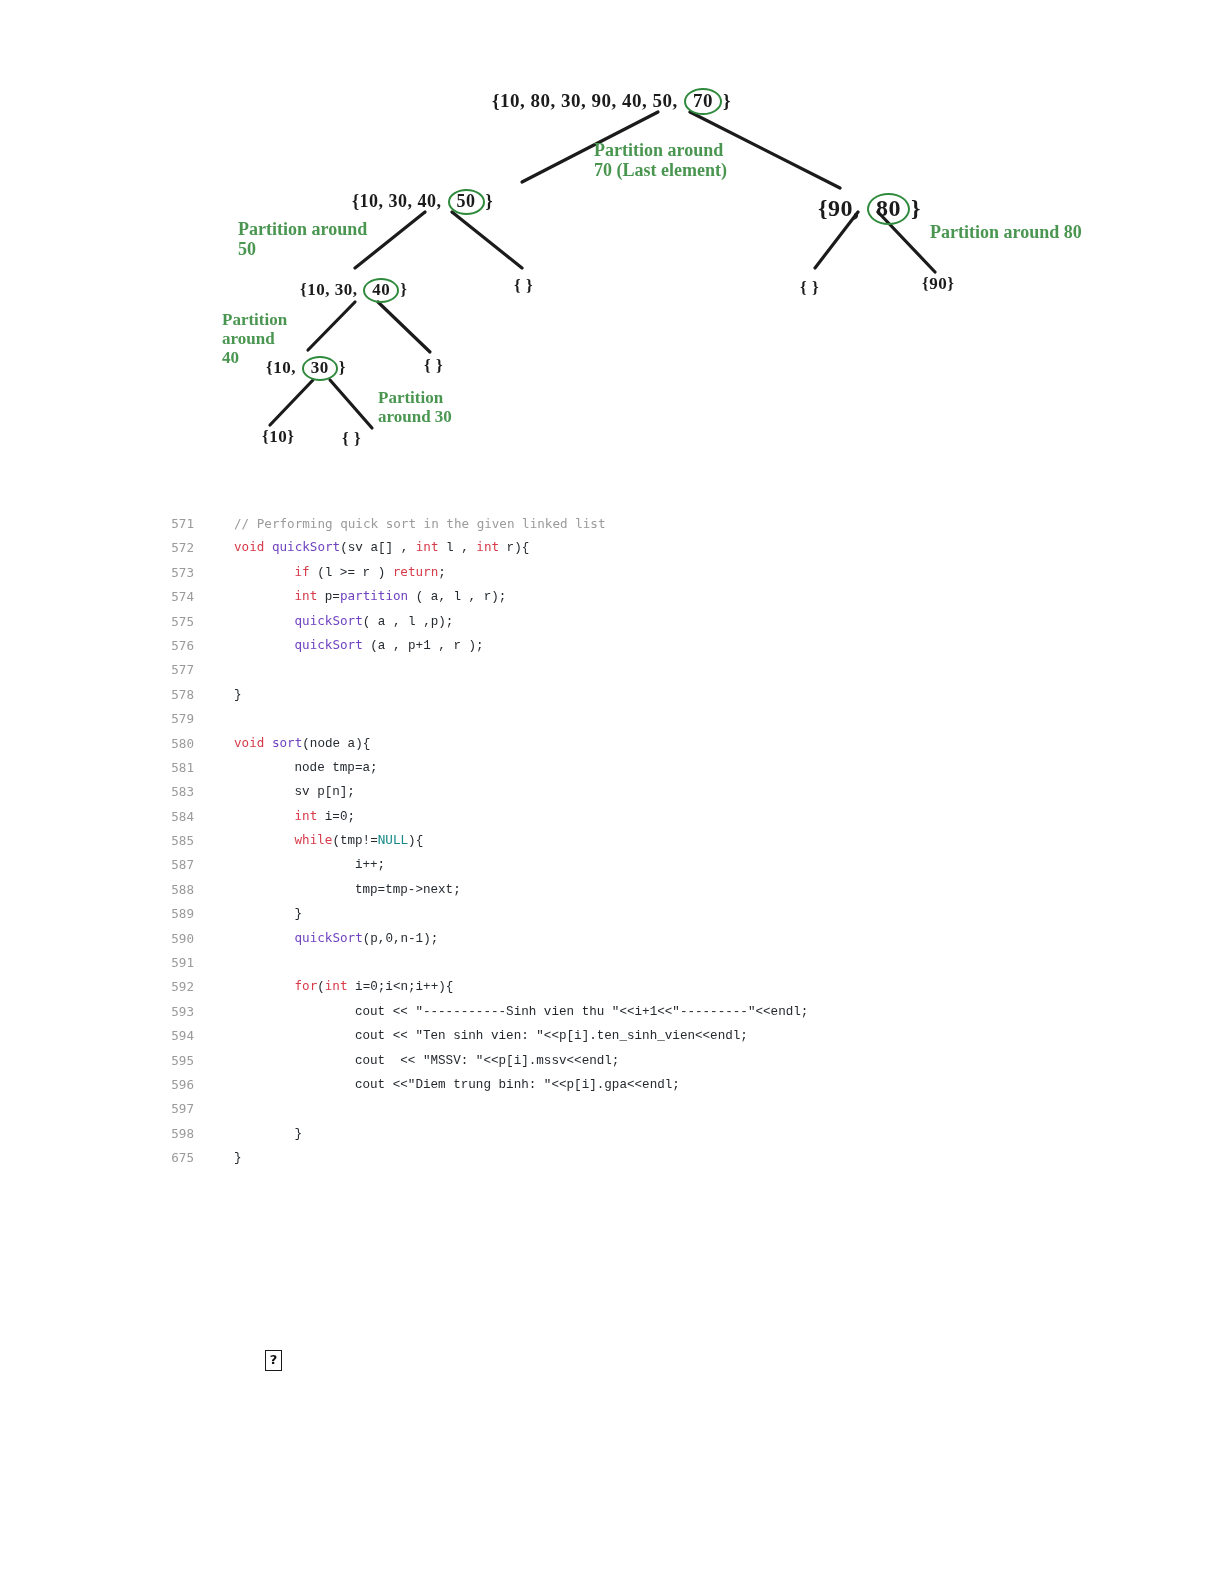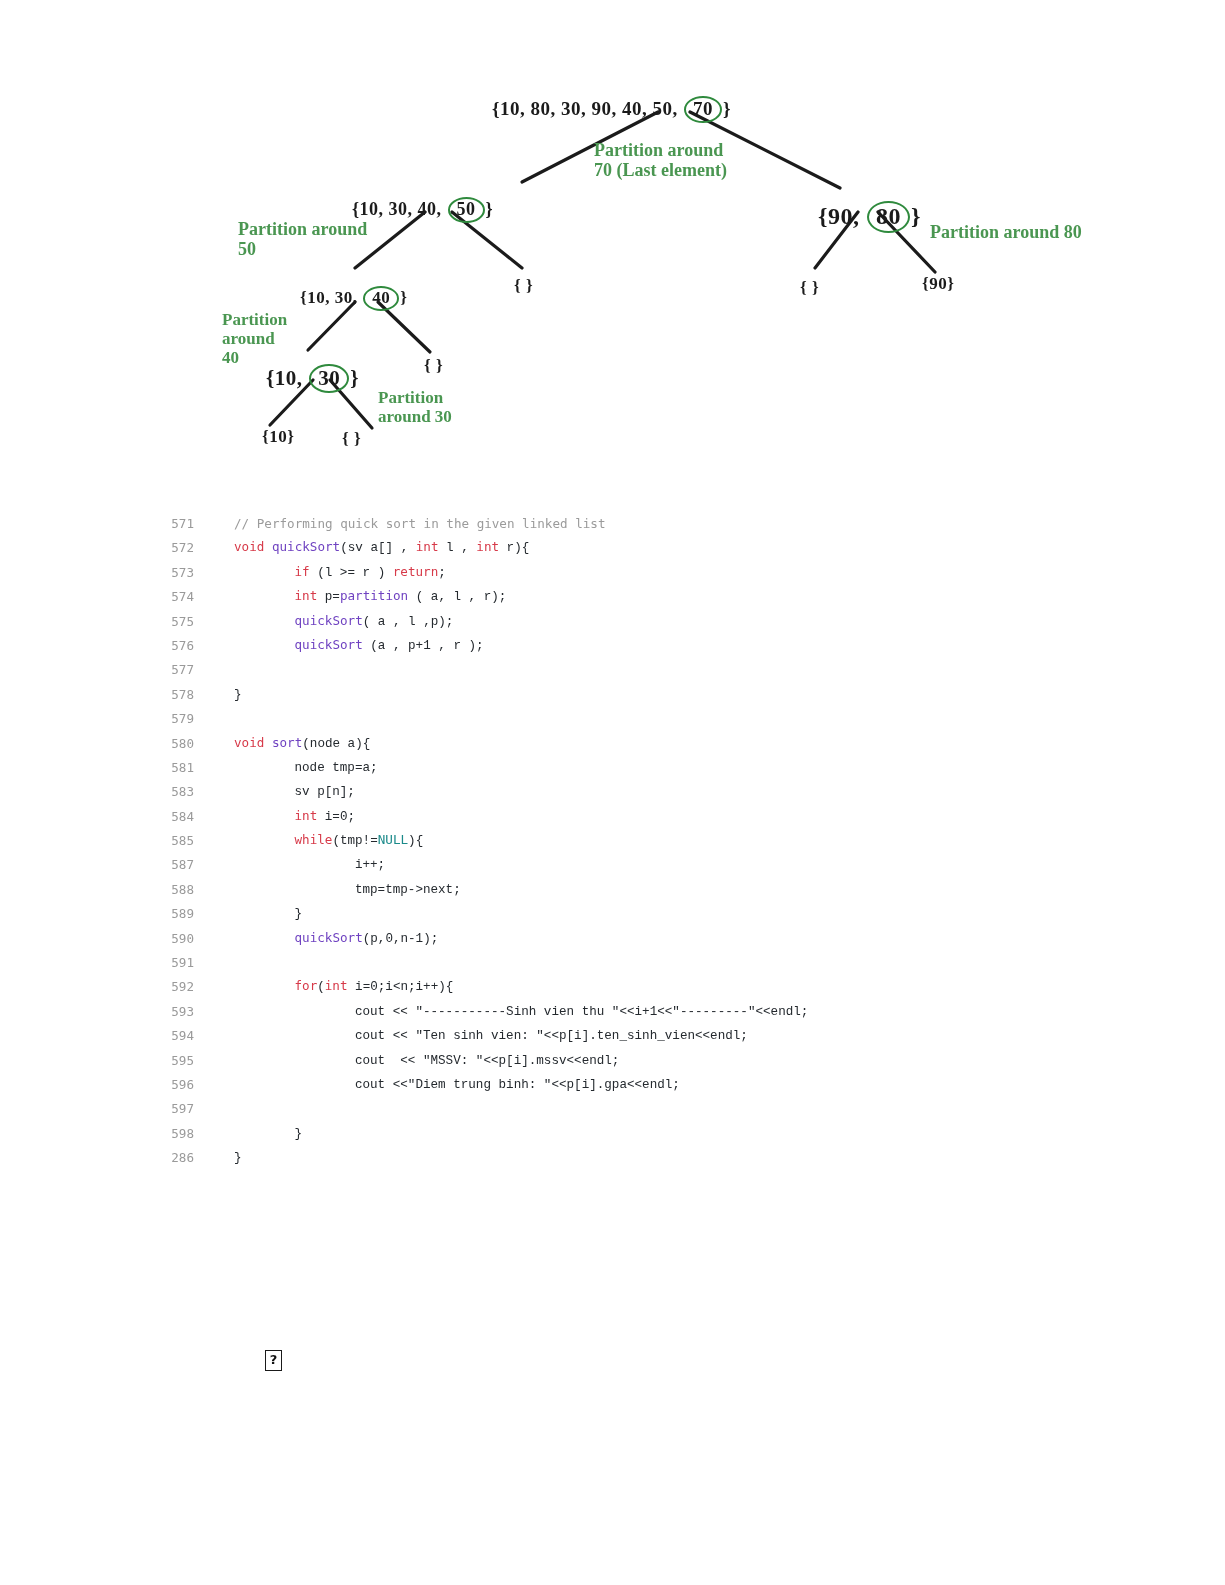--- a/index.html
+++ b/index.html
@@ -46,21 +46,21 @@
     white-space: pre-line;
     line-height: 1.12;
   }
   .pivot-circle {
     display: inline-block;
     border: 2.4px solid #2f8a3d;
     border-radius: 50%;
     padding: 1px 7px 2px 7px;
     line-height: 1.05;
     position: relative;
-    margin: 12px 1px;
+    margin: 4px 1px;
   }
 
   
   #code-listing {
     position: absolute;
     left: 150px;
     top: 512px;
     width: 900px;
     font-family: "DejaVu Sans Mono", monospace;
     font-size: 12.6px;
@@ -166,21 +166,21 @@
   <div class="tree-node" style="left:514px; top:276px; font-size:17px;">{ }</div>
 
   <div class="tree-node" style="left:800px; top:278px; font-size:17px;">{ }</div>
 
   <div class="tree-node" style="left:922px; top:274px; font-size:17px;">{90}</div>
 
   <div class="tree-label" style="left:222px; top:310px; font-size:17px;">Partition
 around
 40</div>
 
-  <div class="tree-node" style="left:266px; top:352px; font-size:21px;">
+  <div class="tree-node" style="left:266px; top:352px; font-size:17px;">
     <span>{10,  </span><span class="pivot-circle">30</span><span>}</span>
   </div>
 
   <div class="tree-node" style="left:424px; top:356px; font-size:17px;">{ }</div>
 
   <div class="tree-label" style="left:378px; top:388px; font-size:17px;">Partition
 around  30</div>
 
   <div class="tree-node" style="left:242px; top:427px; font-size:17px;margin-left:20px;">{10}</div>
 
@@ -286,18 +286,18 @@
     </div>
     <div class="code-line">
       <span class="ln">597</span>
       <span class="code-text"><span class="tok-plain"></span></span>
     </div>
     <div class="code-line">
       <span class="ln">598</span>
       <span class="code-text"><span class="tok-plain">        }</span></span>
     </div>
     <div class="code-line">
-      <span class="ln">286</span>
+      <span class="ln">675</span>
       <span class="code-text"><span class="tok-plain">}</span></span>
     </div>
   </div>
 
 <div id="broken-image-placeholder">?</div>
 
 </body></html>

